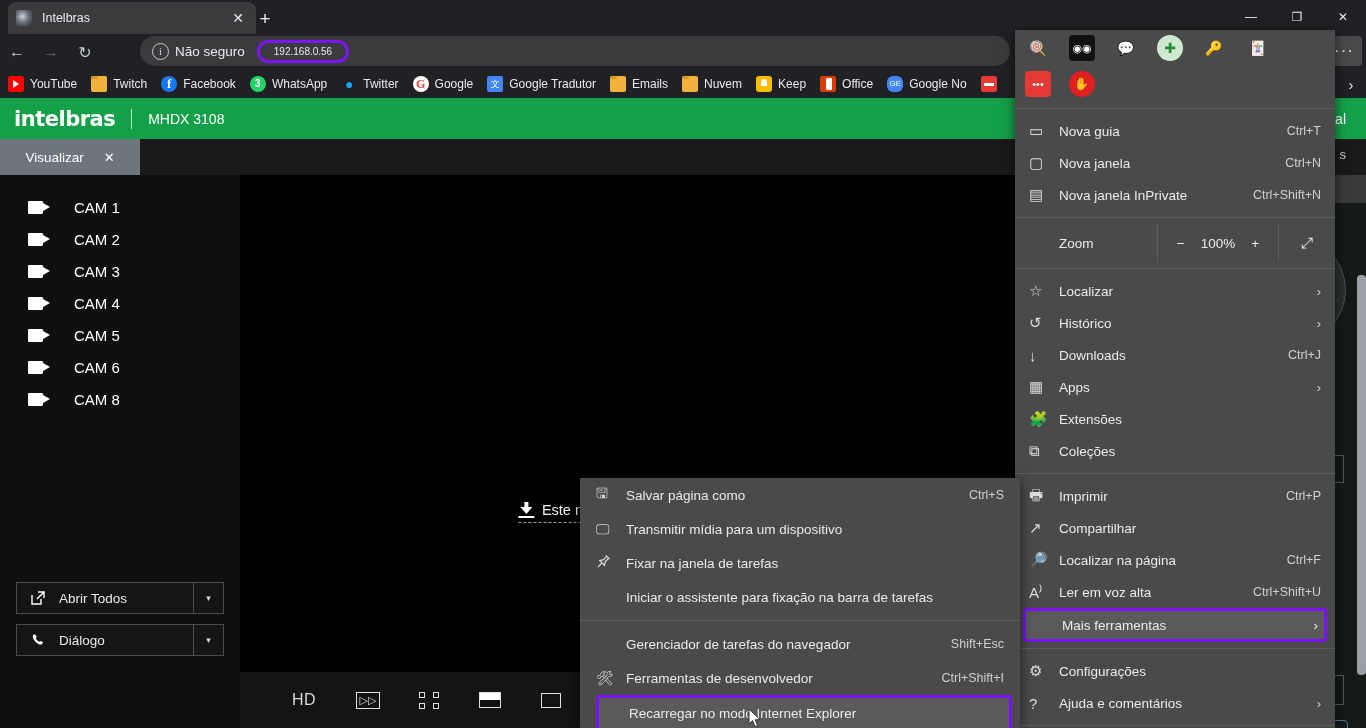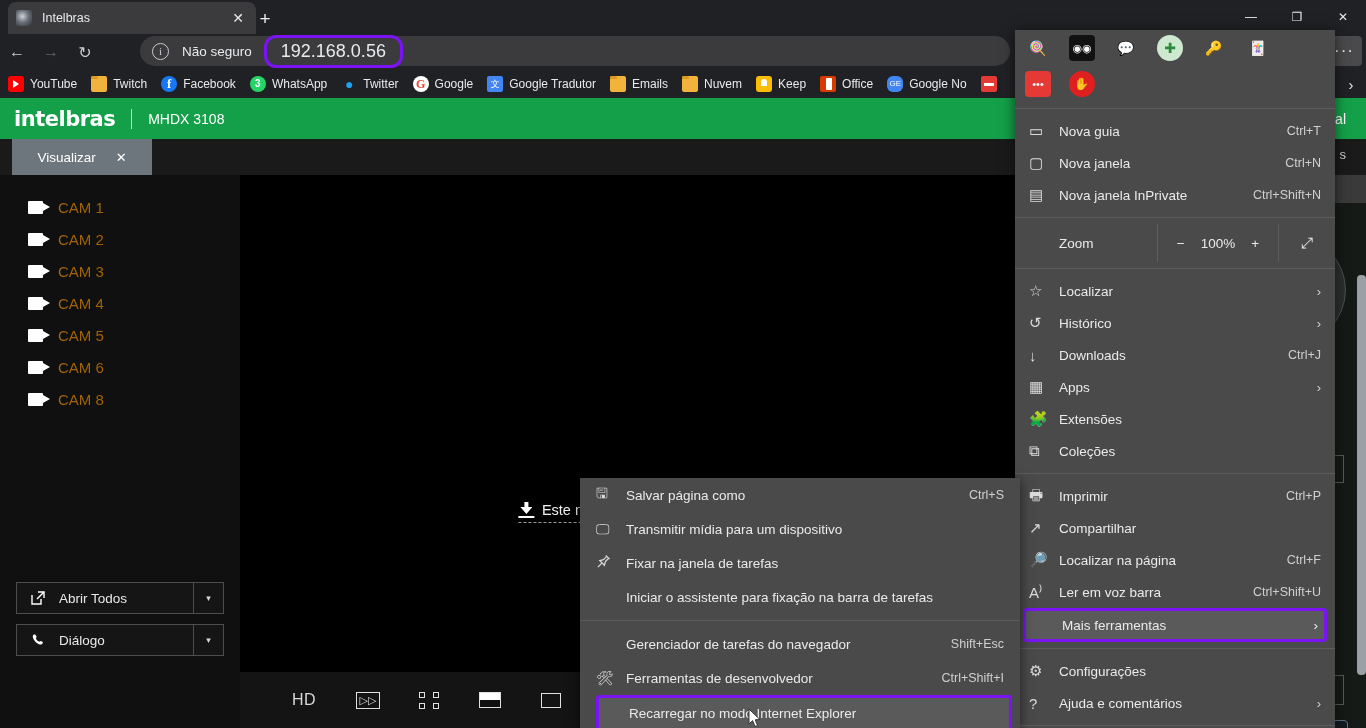--- a/index.html
+++ b/index.html
@@ -53,24 +53,24 @@
   .omnibox {
     position: absolute; left: 140px; top: 36px; width: 870px; height: 30px;
     background: #3b3b3d; border-radius: 15px; display: flex; align-items: center;
     padding: 0 8px 0 12px;
   }
   .info-icon {
     width: 17px; height: 17px; border: 1.4px solid #c8ccd0; border-radius: 50%;
     color: #c8ccd0; font-size: 11px; display: flex; align-items: center; justify-content: center;
     font-family: "Liberation Serif", serif; flex: none;
   }
-  .secure-text { color: #e8eaed; font-size: 13.5px; margin-left: 13px; white-space: nowrap; }
+  .secure-text { color: #e8eaed; font-size: 13.5px; margin-left: 6px; white-space: nowrap; }
   .url-highlight {
     margin-left: 12px; border: 3px solid #7b14f5; border-radius: 12px;
-    padding: 3px 14px; color: #e8eaed; font-size: 18px; white-space: nowrap;
+    padding: 3px 14px; color: #e8eaed; font-size: 10px; white-space: nowrap;
   }
   .tb-right { position: absolute; right: 4px; top: 36px; display: flex; align-items: center; }
   .dots-btn {
     width: 36px; height: 30px; background: #4a4a4c; border-radius: 4px;
     display: flex; align-items: center; justify-content: center;
     color: #e8eaed; font-size: 17px; letter-spacing: 1px;
   }
 
   .bookmarks {
     position: absolute; left: 0; top: 70px; width: 1366px; height: 28px;
@@ -111,33 +111,33 @@
   .brand {
     color:#fff; font-size:21px; font-weight:bold; letter-spacing:-0.5px; margin-left:14px;
     font-family:"DejaVu Sans", sans-serif;
   }
   .brand-sep { width:1px; height:20px; background:#bfe9cf; margin:0 16px; }
   .model { color:#fff; font-size:14px; }
   .nvr-header-right { position:absolute; right:20px; color:#fff; font-size:14px; }
 
   .tabstrip { position:absolute; left:0; top:41px; width:1366px; height:36px; background:#1a1a1a; }
   .view-tab {
-    position:absolute; left:12px; top:0; width:140px; height:36px; background:#6e767d;
+    position:absolute; left:0; top:0; width:140px; height:36px; background:#6e767d;
     display:flex; align-items:center; justify-content:center; color:#fff; font-size:13.5px;
   }
   .view-tab .x { margin-left:20px; font-size:13px; }
   .tabstrip-sub { position:absolute; right:20px; top:8px; color:#cfcfcf; font-size:13px; }
 
   .sidebar { position:absolute; left:0; top:77px; width:240px; height:553px; background:#101010; }
   .cam-list { padding-top:16px; }
   .cam-item { display:flex; align-items:center; height:32px; padding-left:28px; }
   .cam-icon { width:22px; height:13px; position:relative; flex:none; }
   .cam-icon::before { content:""; position:absolute; left:0; top:0; width:15px; height:13px; background:#fff; border-radius:1px;}
   .cam-icon::after { content:""; position:absolute; left:15px; top:2.5px; border-left:7px solid #fff; border-top:4px solid transparent; border-bottom:4px solid transparent;}
-  .cam-label { color:#a16207; font-size:15px; margin-left:8px; }
+  .cam-label { color:#ffffff; font-size:15px; margin-left:24px; }
 
   .side-buttons { position:absolute; left:0; bottom:46px; width:240px; padding:16px 16px; }
   .sbtn {
     height:32px; border:1px solid #4d4d4d; background:#151515; display:flex; align-items:center;
     margin-bottom:10px; position:relative;
   }
   .sbtn-ico { width:42px; display:flex; align-items:center; justify-content:center; color:#fff; font-size:14px; flex:none; }
   .sbtn-label { color:#e9e9e9; font-size:13.5px; }
   .sbtn-split { position:absolute; right:0; top:0; width:30px; height:100%; border-left:1px solid #4d4d4d;
     display:flex; align-items:center; justify-content:center; color:#d8d8d8; font-size:9px; }
@@ -545,21 +545,21 @@
       <div class="mi-ico">↗</div>
       <div class="mi-label">Compartilhar</div>
     </div>
     <div class="mi">
       <div class="mi-ico">🔎</div>
       <div class="mi-label">Localizar na página</div>
       <div class="mi-acc">Ctrl+F</div>
     </div>
     <div class="mi">
       <div class="mi-ico">A⁾</div>
-      <div class="mi-label">Ler em voz barra</div>
+      <div class="mi-label">Ler em voz alta</div>
       <div class="mi-acc">Ctrl+Shift+U</div>
     </div>
 
     <div class="mi-highlight">
       <div class="lbl">Mais ferramentas</div>
       <div class="mi-chev">›</div>
     </div>
 
     <div class="mdiv"></div>
 

